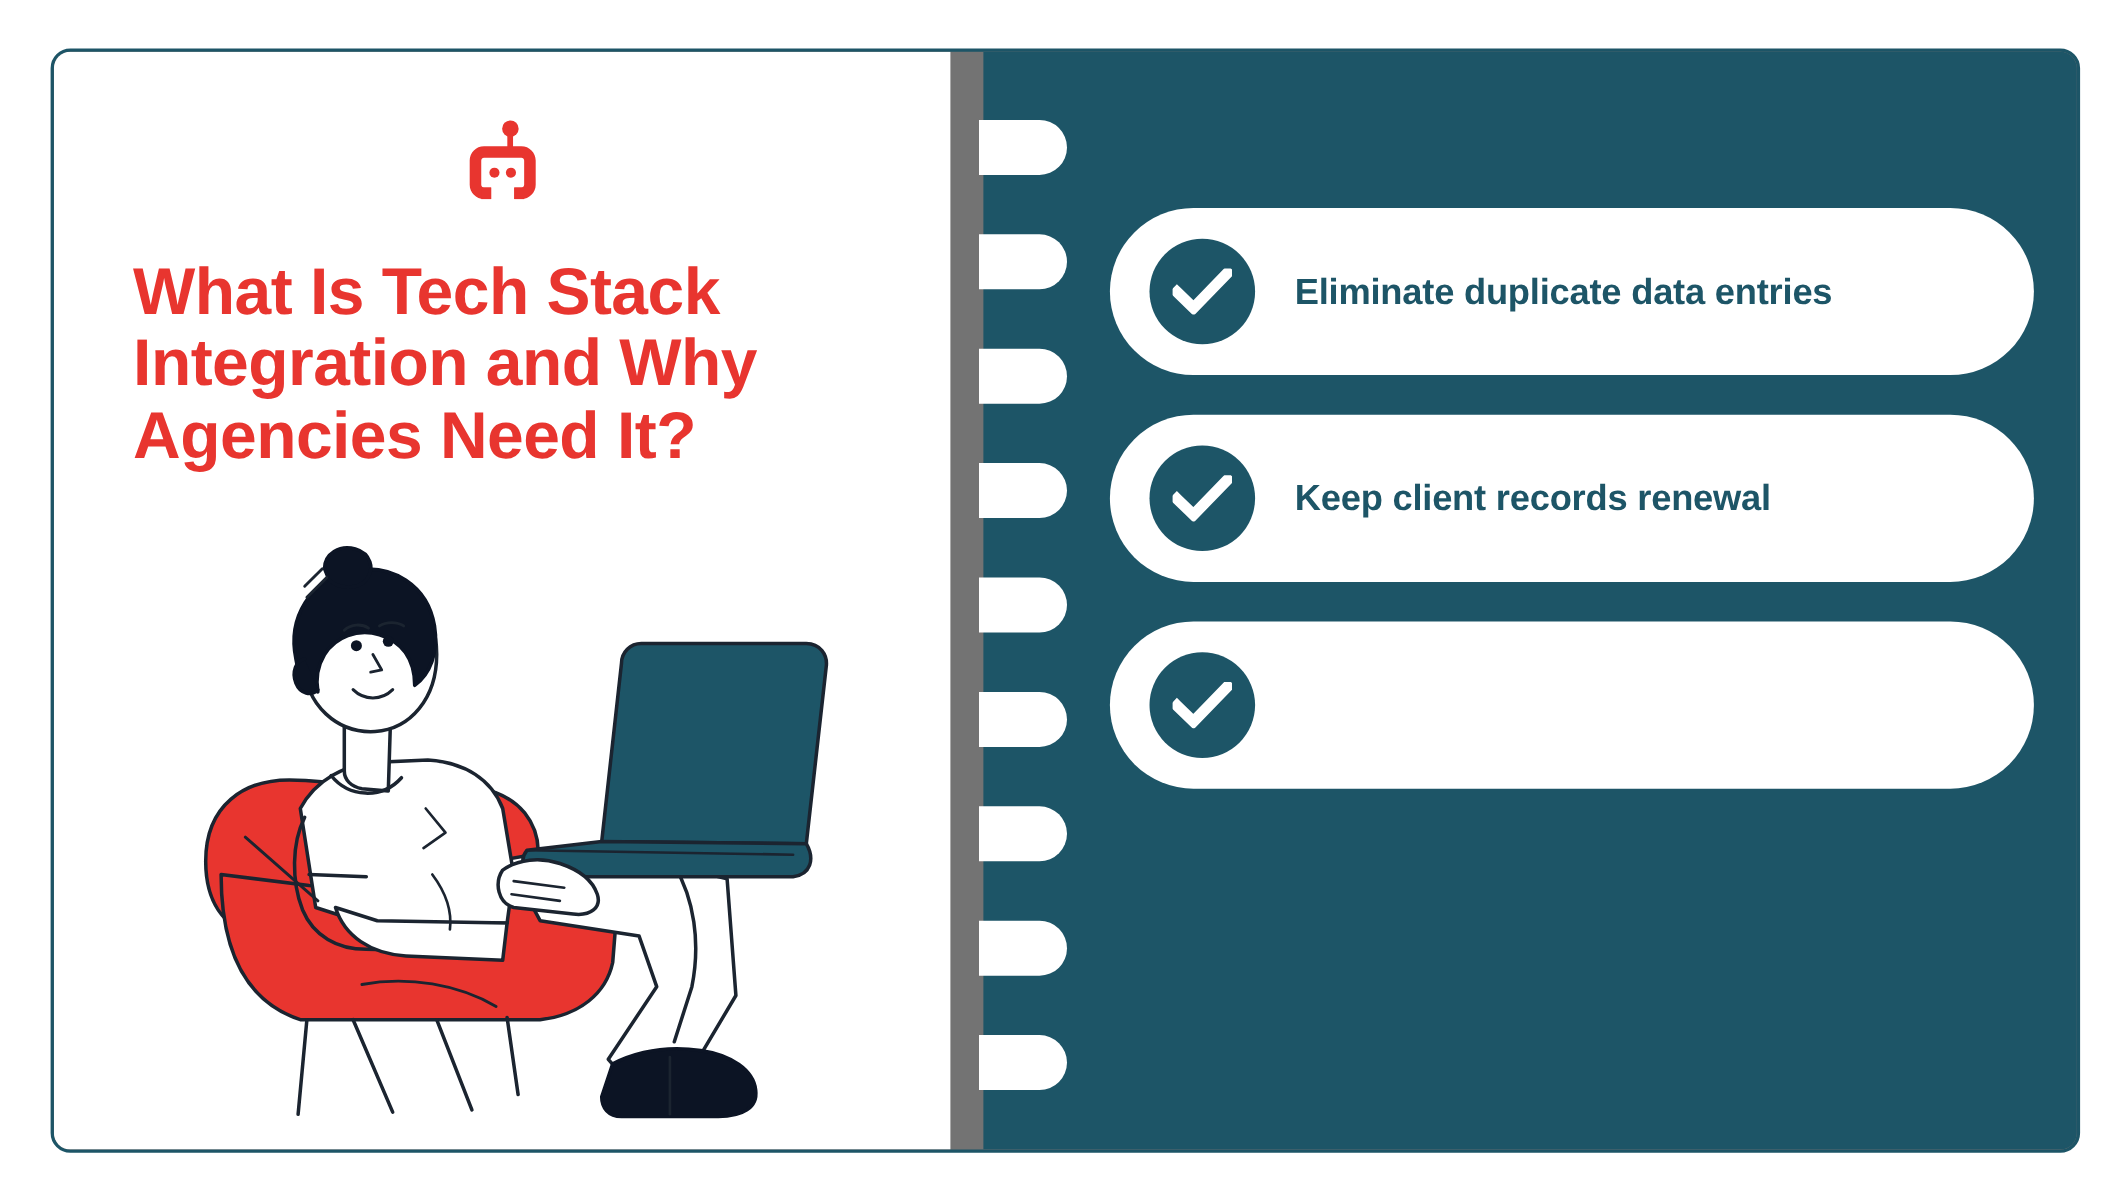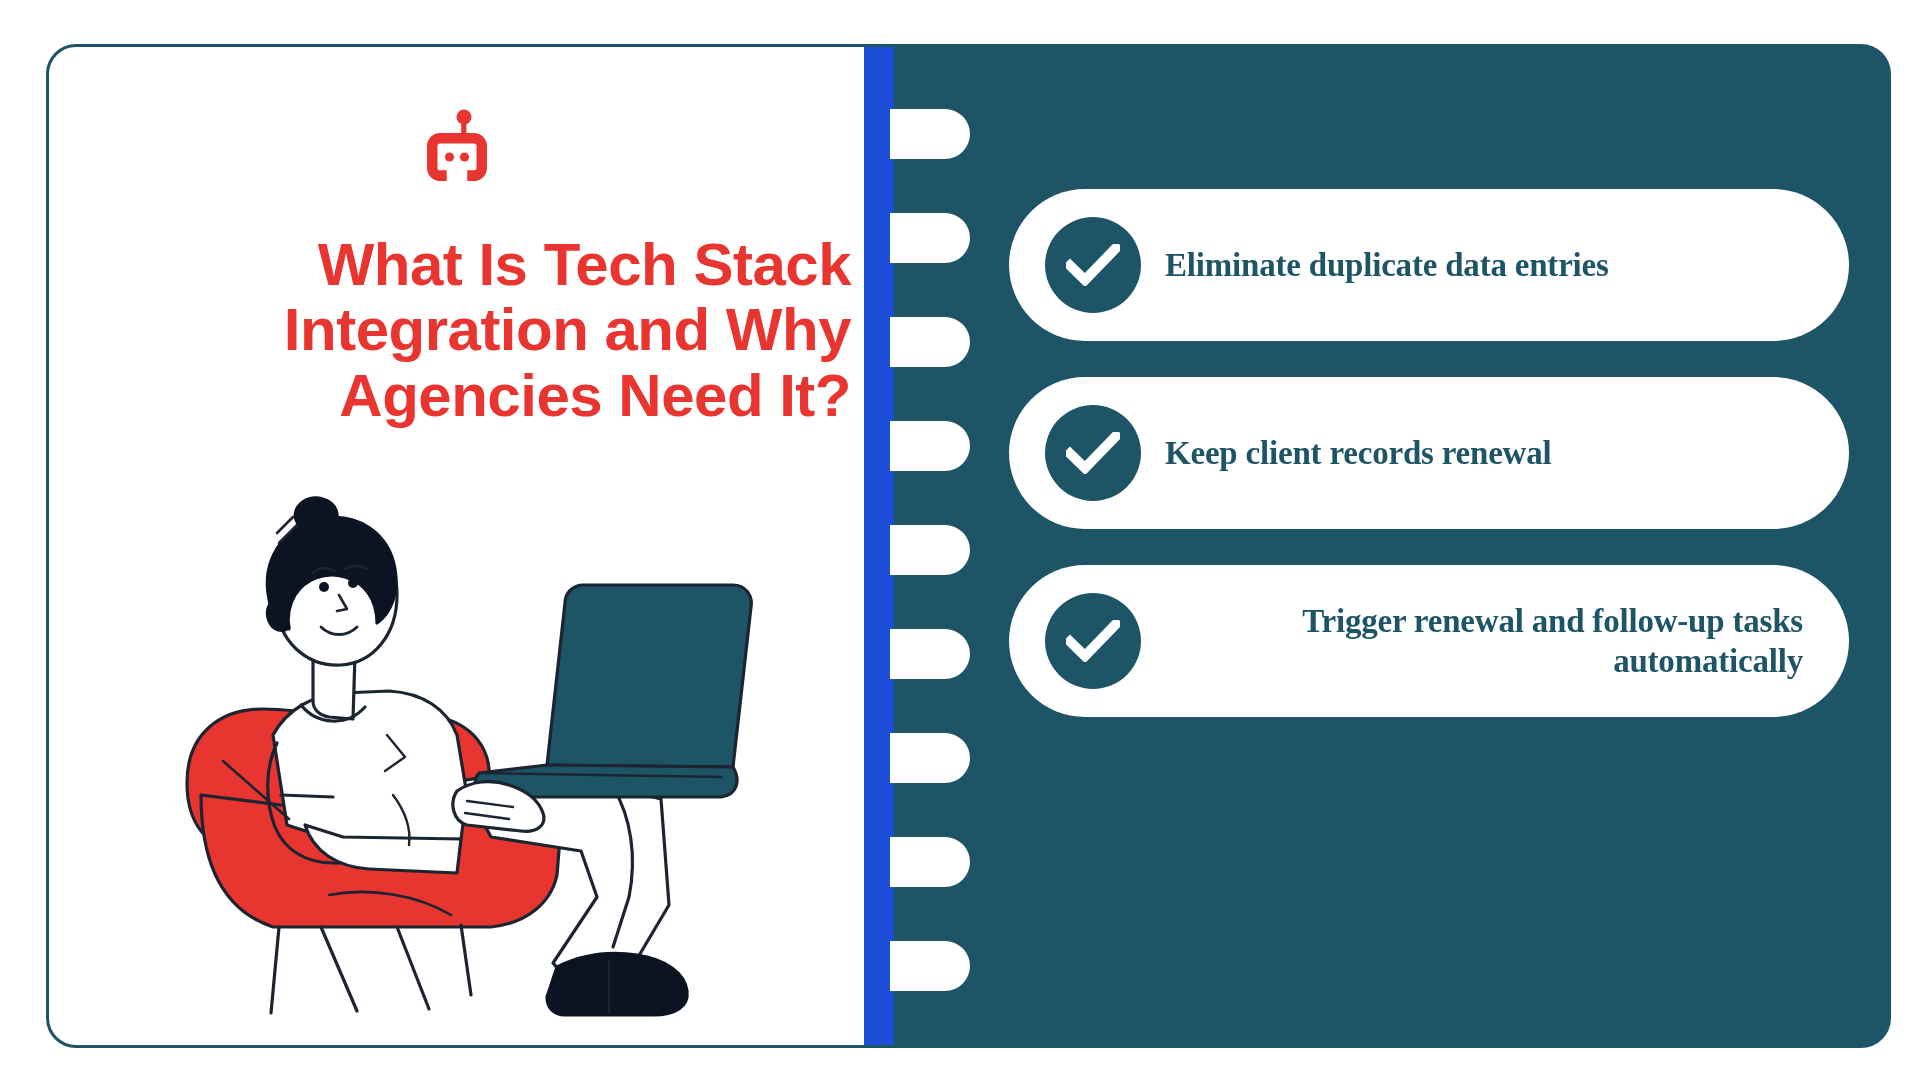--- a/index.html
+++ b/index.html
@@ -15,24 +15,23 @@
     width:1920px; height:1080px;
     background:#ffffff;
   }
 
   
   .card {
     position:absolute;
     left:46px; top:44px;
     width:1845px; height:1004px;
     border:3px solid #1D5567;
-    border-radius:30px;
-    background:#1d4ed8;
+    border-radius:18px;
+    background:#737373;
     overflow:hidden;
-    text-align:right;
   }
 
   
   .left-panel {
     position:absolute;
     left:0; top:0;
     width:815px; height:100%;
     background:#ffffff;
   }
 
@@ -91,22 +90,21 @@
 
   .pill {
     position:relative;
     width:840px;
     min-height:152px;
     background:#ffffff;
     border-radius:76px;
     display:flex;
     align-items:center;
     padding:0 46px 0 36px;
-    gap:24px;
-    font-family:Liberation Serif, serif;
+    gap:36px;
   }
 
   .check-badge {
     flex:0 0 auto;
     width:96px; height:96px;
     border-radius:50%;
     background:#1D5567;
     display:flex;
     align-items:center;
     justify-content:center;
@@ -253,21 +251,20 @@
           </span>
           <span class="pill-label">Keep client records renewal</span>
         </div>
 
         <div class="pill">
           <span class="check-badge">
             <svg width="54" height="42" viewBox="0 0 54 42" xmlns="http://www.w3.org/2000/svg">
               <path d="M4 21.5 L19 36 L50 4" fill="none" stroke="#ffffff" stroke-width="10" stroke-linecap="square" stroke-linejoin="miter"></path>
             </svg>
           </span>
-          <span class="pill-label">Trigger renewal and follow-up tasks automatically</span>
         </div>
 
 
       </div>
     </div>
 
   </div>
 </div>
 
 </body></html>

